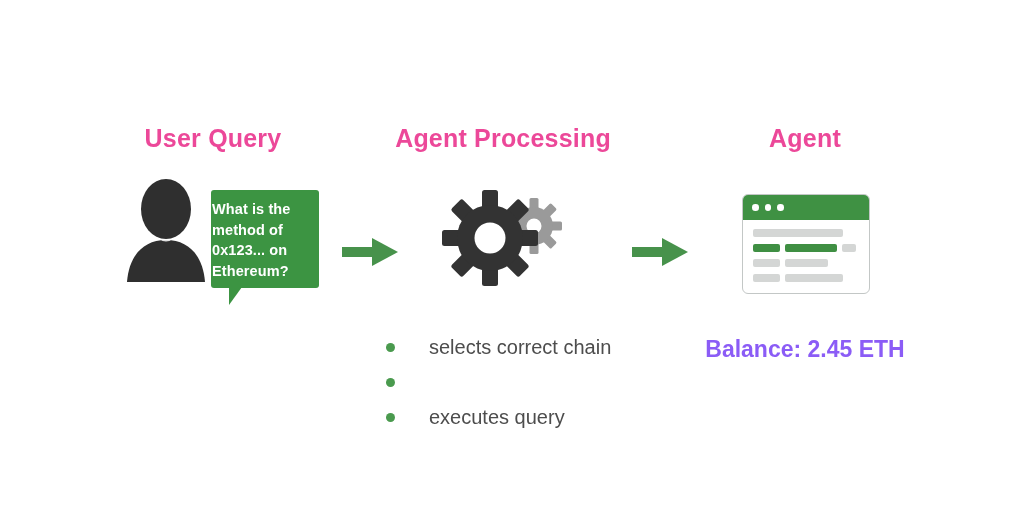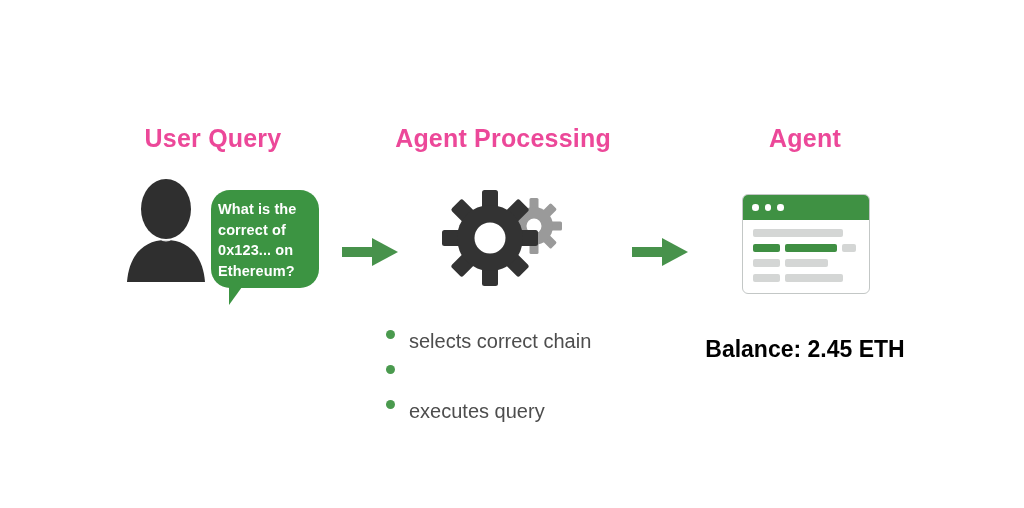--- a/index.html
+++ b/index.html
@@ -30,22 +30,22 @@
 
   
   .avatar { position: absolute; left: 126px; top: 178px; width: 80px; height: 104px; }
 
   
   .bubble {
     position: absolute;
     left: 211px; top: 190px;
     width: 108px; height: 98px;
     background: #3c9442;
-    border-radius: 19px;
-    padding: 9px 9px 0 7px;
+    border-radius: 3px;
+    padding: 9px 9px 0 1px;
   }
   .bubble-text {
     color: #ffffff;
     font-size: 14.5px;
     font-weight: bold;
     line-height: 20.5px;
     letter-spacing: .1px;
   }
   .bubble-tail {
     position: absolute;
@@ -59,21 +59,21 @@
   
   .arrow { position: absolute; width: 58px; height: 34px; }
   #arrow-1 { left: 342px; top: 235px; }
   #arrow-2 { left: 632px; top: 235px; }
 
   
   .gears { position: absolute; left: 440px; top: 186px; width: 130px; height: 100px; }
 
   
   .bullets { position: absolute; left: 386px; top: 330px; width: 330px; }
-  .bullet-row { display: flex; height: 35px; }
+  .bullet-row { display: flex; align-items: center; height: 35px; gap: 20px; }
   .bullet-dot {
     width: 9px; height: 9px; border-radius: 50%;
     background: #4a9a4e; flex: 0 0 auto; margin-right: 14px;
   }
   .bullet-label { font-size: 20px; color: #4d4d4d; white-space: nowrap; }
 
   
   .window {
     position: absolute;
     left: 742px; top: 194px;
@@ -92,21 +92,21 @@
   .w-row { display: flex; align-items: center; gap: 5px; margin-bottom: 7px; }
   .bar { height: 8px; border-radius: 2px; }
   .bar-gray  { background: #d4d6d5; }
   .bar-green { background: #3f8f43; }
 
   
   #balance {
     position: absolute;
     left: 680px; top: 336px; width: 250px;
     text-align: center;
-    font-size: 23px; font-weight: bold; color: #000000;
+    font-size: 23px; font-weight: bold; color: #8b5cf6;
     white-space: nowrap;
   }
 </style>
 </head>
 <body>
 
 <div class="stage">
 
   <div class="heading" id="h-user">User Query</div>
   <div class="heading" id="h-agent">Agent Processing</div>
@@ -115,21 +115,21 @@
   <div class="avatar">
     <svg width="80" height="104" viewBox="0 0 80 104">
       <ellipse cx="40" cy="31" rx="25" ry="30" fill="#2f2f2f"></ellipse>
       <path d="M40 62 C17 62 3 78 1 104 L79 104 C77 78 63 62 40 62 Z" fill="#2f2f2f"></path>
       <path d="M32 60 q8 7 16 0 q-8 4 -16 0 Z" fill="#ffffff" opacity="0.85"></path>
     </svg>
   </div>
 
   <div class="bubble">
     <div class="bubble-text">What is the</div>
-    <div class="bubble-text">correct of</div>
+    <div class="bubble-text">method of</div>
     <div class="bubble-text">0x123... on</div>
     <div class="bubble-text">Ethereum?</div>
     <div class="bubble-tail"></div>
   </div>
 
   <div class="arrow" id="arrow-1">
     <svg width="58" height="34" viewBox="0 0 58 34">
       <rect x="0" y="12" width="34" height="10" fill="#47924b"></rect>
       <path d="M30 3 L56 17 L30 31 Z" fill="#47924b"></path>
     </svg>

